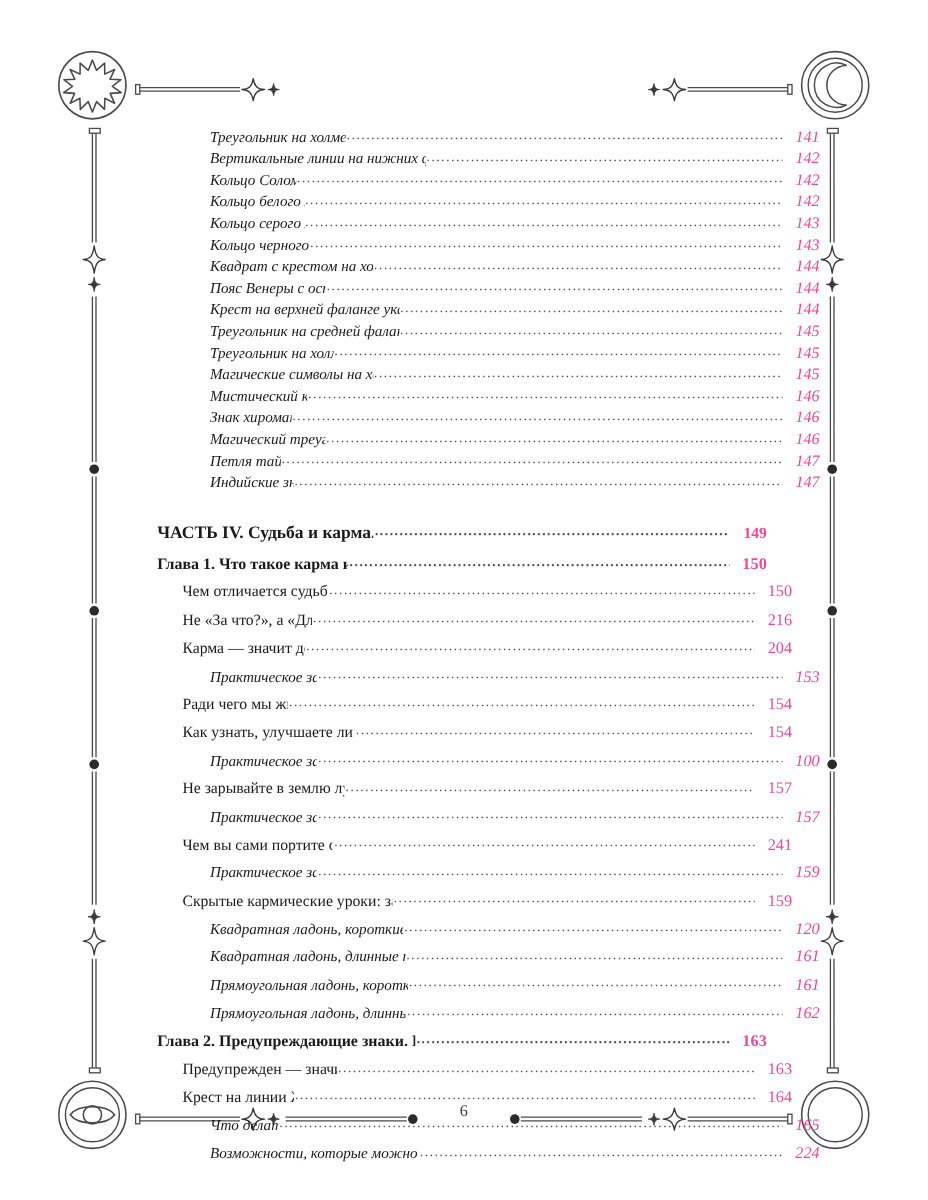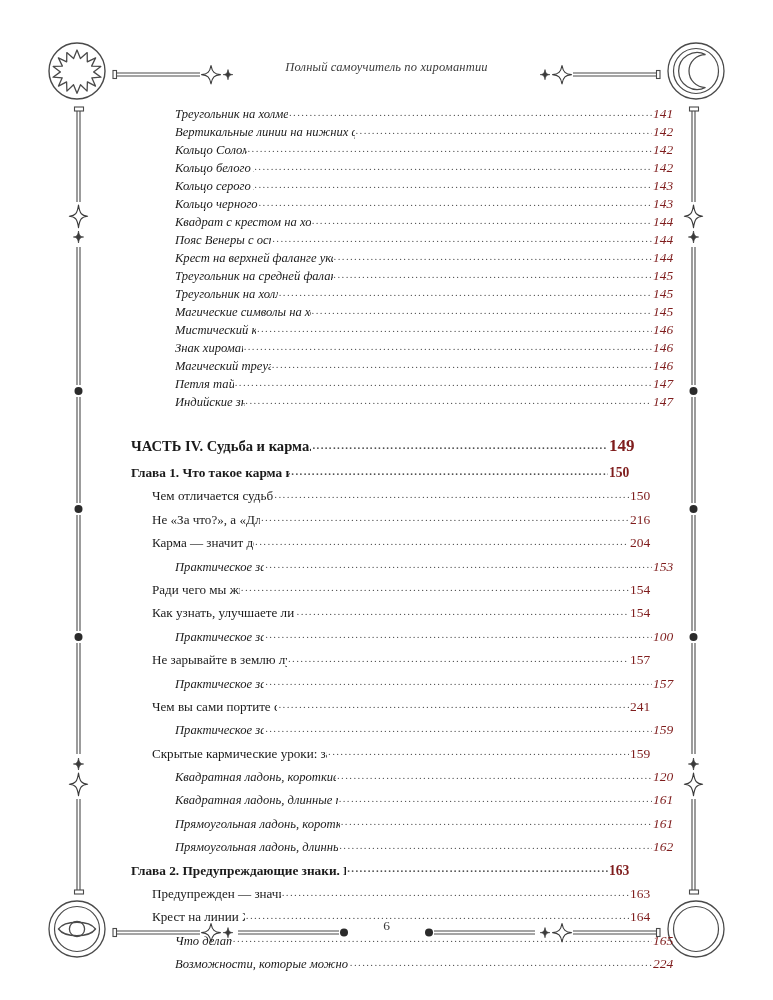--- a/index.html
+++ b/index.html
@@ -96,32 +96,33 @@
     position: relative;
     top: -2.5px;
     font-size: 11px;
     letter-spacing: 1.35px;
     color: #4d4d4d;
     white-space: nowrap;
   }
   .toc-page {
     flex: 0 0 auto;
     width: 30px;
+    text-align: right;
     font-size: 13.5px;
-    color: #7f1d1d;
+    color: #ec4899;
   }
 
   
   .lvl-part {
     font-weight: bold;
     font-size: 14.6px;
     padding-left: 0px;
     margin-top: 0px;
   }
-  .lvl-part .toc-page { font-size: 17px; }
+  .lvl-part .toc-page { font-size: 13px; }
 
   .lvl-chapter {
     font-weight: bold;
     font-size: 13.3px;
     padding-left: 0px;
   }
   .lvl-chapter .toc-page { font-size: 13.6px; }
 
   .lvl-section {
     font-size: 13.1px;
@@ -168,21 +169,20 @@
       <rect x="1" y="6.5" width="3.5" height="8" fill="none" stroke="#4a4a4a" stroke-width="1.1"></rect>
       <line x1="4.5" y1="9" x2="88" y2="9" stroke="#4a4a4a" stroke-width="1.1"></line>
       <line x1="4.5" y1="12" x2="88" y2="12" stroke="#4a4a4a" stroke-width="1.1"></line>
       <path d="M99 1.5 C100.2 8.2 102.6 10.2 108.4 10.6 C102.6 11.1 100.2 13.1 99 19.8
                C97.8 13.1 95.4 11.1 89.6 10.6 C95.4 10.2 97.8 8.2 99 1.5 Z" fill="none" stroke="#3a3a3a" stroke-width="1.15" stroke-linejoin="round"></path>
       <path d="M116 5.6 C116.7 9.5 117.9 10.4 120.8 10.6 C117.9 10.9 116.7 11.8 116 15.7
                C115.3 11.8 114.1 10.9 111.2 10.6 C114.1 10.4 115.3 9.5 116 5.6 Z" fill="#3a3a3a" stroke="#3a3a3a" stroke-width="0.7" stroke-linejoin="round"></path>
     </svg>
   </div>
 
-  <div class="header-title">Полный самоучитель по хиромантии</div>
 
   <div class="rail-h" style="left:539px; top:64px; width:122px; height:22px;">
     <svg width="122" height="22" viewBox="0 0 122 22">
       <path d="M6 5.6 C6.7 9.5 7.9 10.4 10.8 10.6 C7.9 10.9 6.7 11.8 6 15.7
                C5.3 11.8 4.1 10.9 1.2 10.6 C4.1 10.4 5.3 9.5 6 5.6 Z" fill="#3a3a3a" stroke="#3a3a3a" stroke-width="0.7" stroke-linejoin="round"></path>
       <path d="M23 1.5 C24.2 8.2 26.6 10.2 32.4 10.6 C26.6 11.1 24.2 13.1 23 19.8
                C21.8 13.1 19.4 11.1 13.6 10.6 C19.4 10.2 21.8 8.2 23 1.5 Z" fill="none" stroke="#3a3a3a" stroke-width="1.15" stroke-linejoin="round"></path>
       <line x1="34" y1="9" x2="117.5" y2="9" stroke="#4a4a4a" stroke-width="1.1"></line>
       <line x1="34" y1="12" x2="117.5" y2="12" stroke="#4a4a4a" stroke-width="1.1"></line>
       <rect x="117.5" y="6.5" width="3.5" height="8" fill="none" stroke="#4a4a4a" stroke-width="1.1"></rect>

